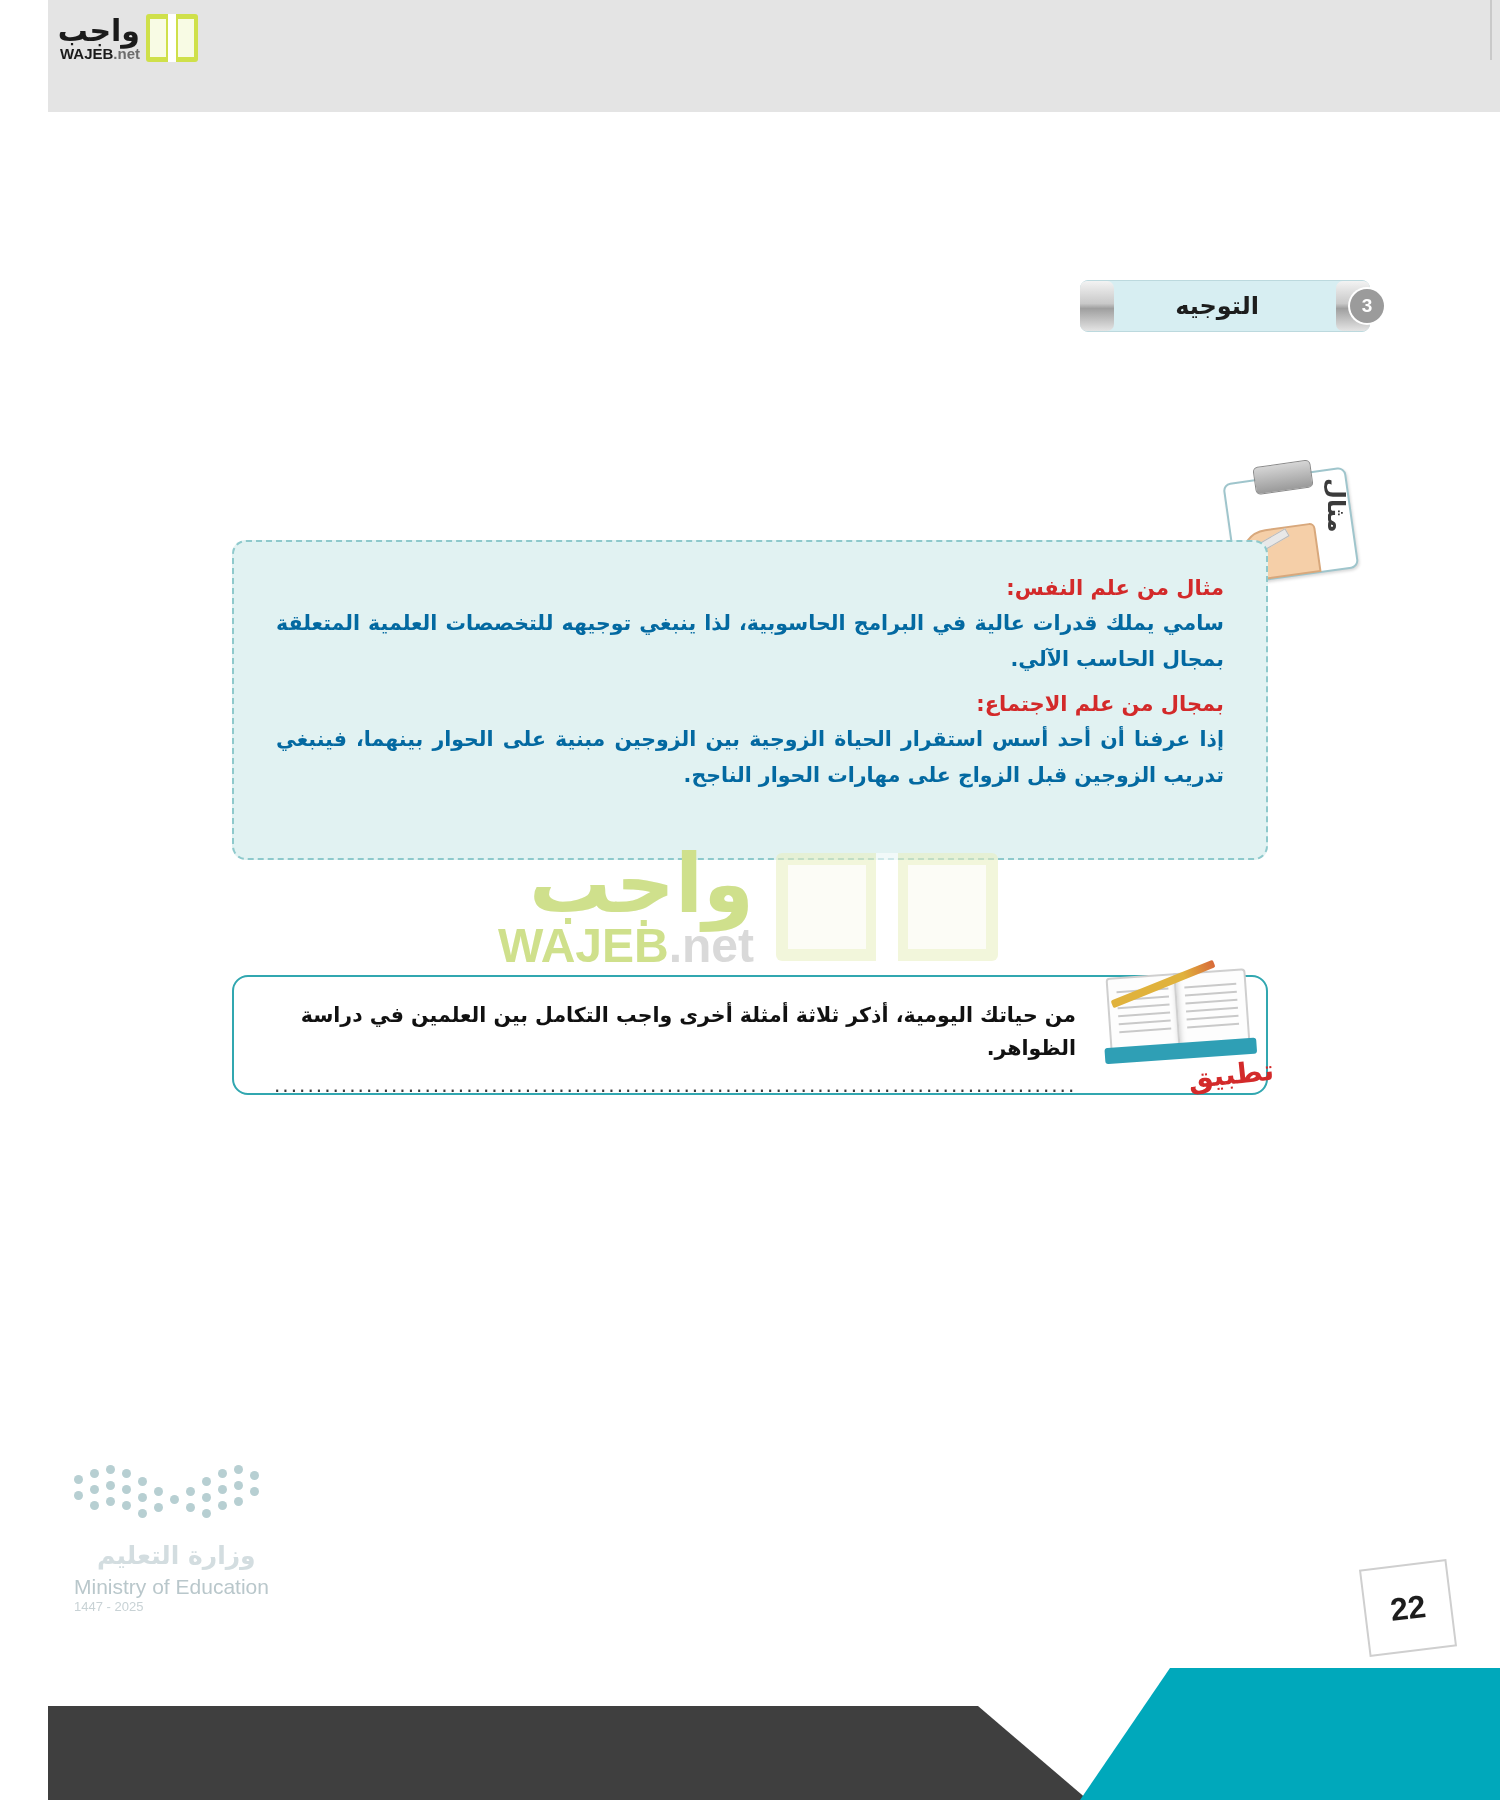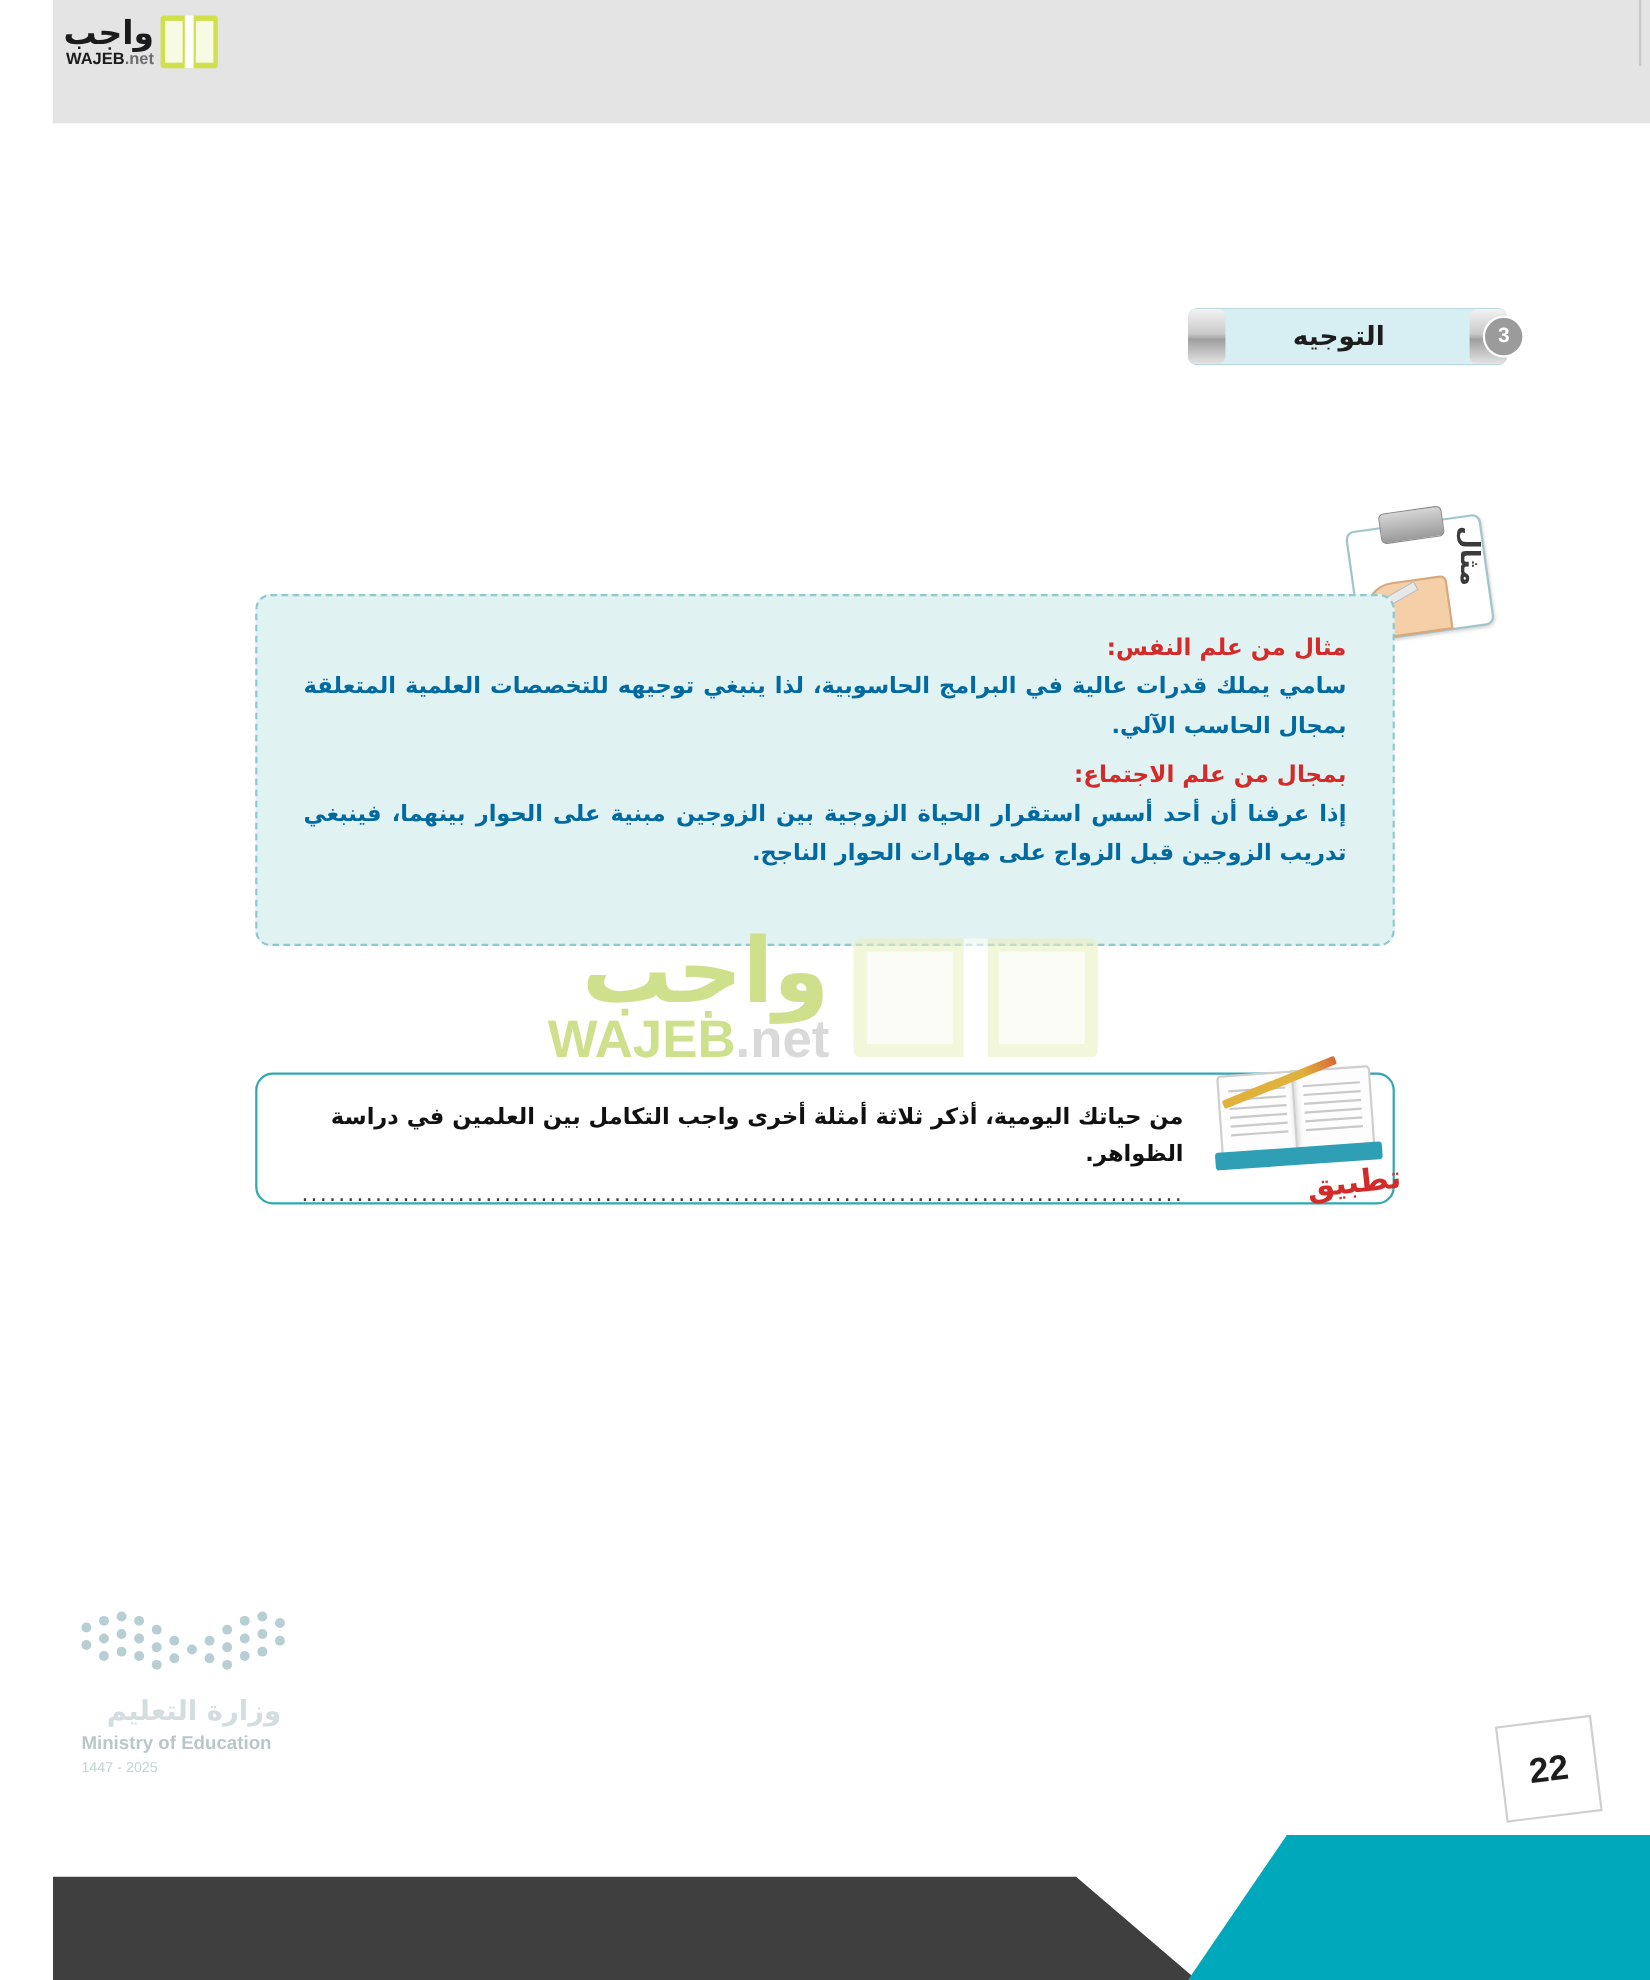--- a/index.html
+++ b/index.html
@@ -394,24 +394,23 @@
     font-size: 25px;
     font-weight: bold;
     color: #d3dde0;
     letter-spacing: 3px;
     margin-left: 23px;
   }
   .moe-en {
     position: absolute;
     top: 110px;
     left: 14px;
-    font-size: 17px;
+    font-size: 21px;
     color: #b9c7cb;
     font-family: "Liberation Sans", sans-serif;
-    font-weight: bold;
   }
   .moe-yr {
     position: absolute;
     top: 134px;
     left: 14px;
     font-size: 13px;
     color: #c8d2d5;
     font-family: "Liberation Sans", sans-serif;
   }
 

